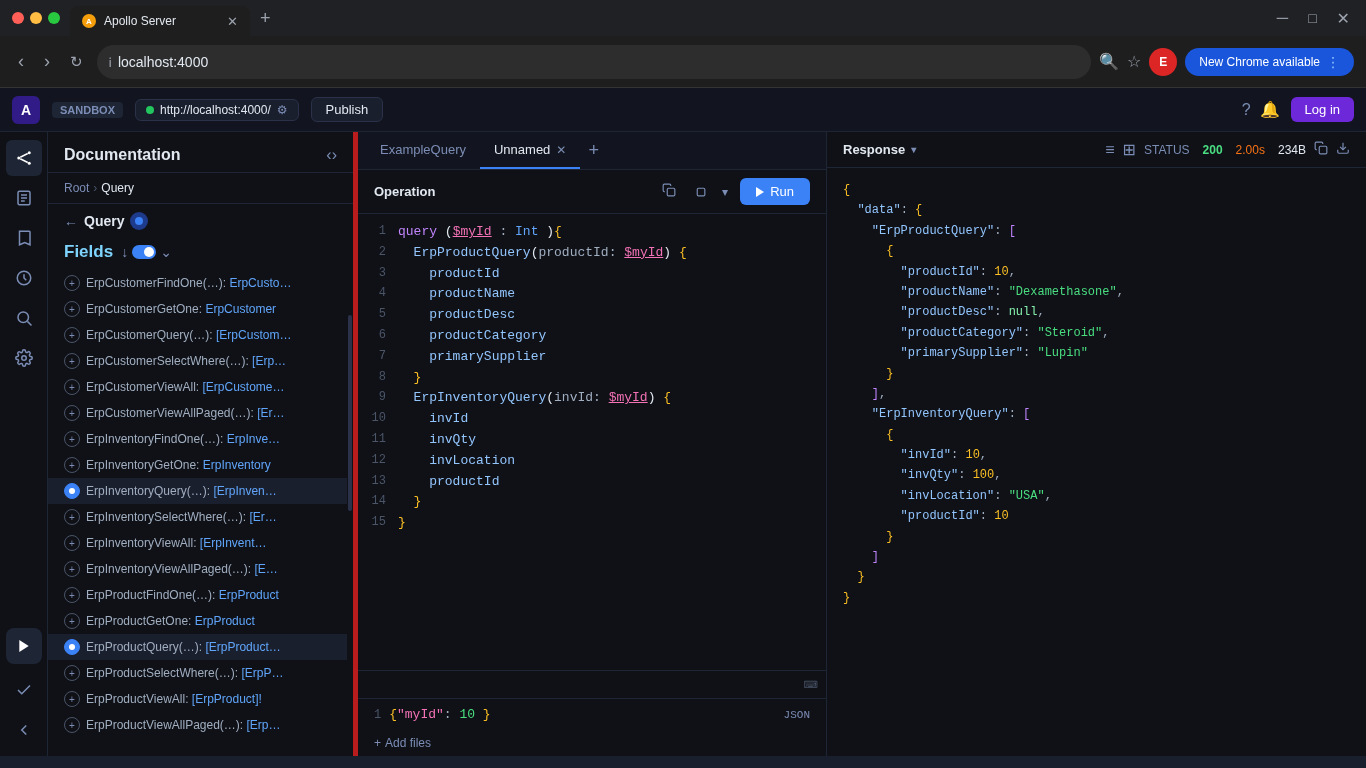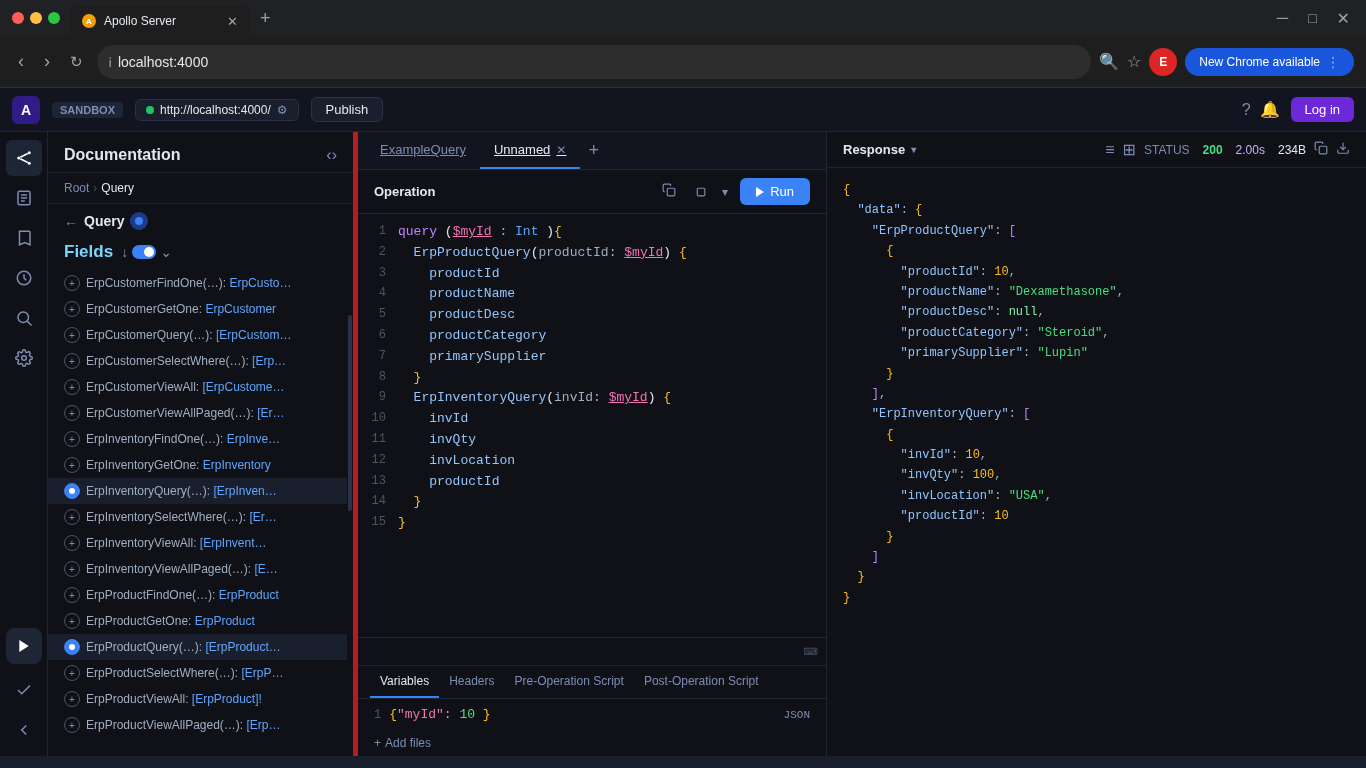--- a/index.html
+++ b/index.html
@@ -61,21 +61,21 @@
     .field-item.active { background: #1a1f2e; }
     .field-add { width: 16px; height: 16px; border: 1px solid #4a5568; border-radius: 50%; display: flex; align-items: center; justify-content: center; color: #7c8db5; font-size: 10px; cursor: pointer; flex-shrink: 0; }
     .field-add.active-dot { background: #3b82f6; border-color: #3b82f6; }
     .field-add.active-dot::after { content: ''; width: 6px; height: 6px; background: white; border-radius: 50%; }
     .field-text { font-size: 12px; color: #a0aec0; white-space: nowrap; overflow: hidden; text-overflow: ellipsis; }
     .field-text .highlight { color: #60a5fa; }
 
     
     .query-editor { flex: 1; display: flex; flex-direction: column; background: #0f1117; min-width: 0; }
     .editor-tabs { background: #12151f; border-bottom: 1px solid #1e2535; display: flex; align-items: center; padding: 0 8px; }
-    .editor-tab { padding: 10px 14px; font-size: 13px; color: #7c8db5; cursor: pointer; display: flex; align-items: center; gap: 6px; border-bottom: 2px solid transparent; text-decoration: underline; }
+    .editor-tab { padding: 10px 14px; font-size: 13px; color: #7c8db5; cursor: pointer; display: flex; align-items: center; gap: 6px; border-bottom: 2px solid transparent; }
     .editor-tab.active { color: #e2e8f0; border-bottom-color: #3b82f6; }
     .editor-tab-close { color: #7c8db5; font-size: 12px; cursor: pointer; }
     .tab-add { color: #7c8db5; padding: 8px; cursor: pointer; font-size: 18px; background: none; border: none; }
     .editor-area { flex: 1; display: flex; flex-direction: column; overflow: hidden; }
     .operation-header { padding: 8px 16px; display: flex; align-items: center; justify-content: space-between; border-bottom: 1px solid #1e2535; }
     .operation-label { font-size: 13px; font-weight: 600; color: #e2e8f0; }
     .operation-actions { display: flex; align-items: center; gap: 8px; }
     .op-btn { color: #7c8db5; background: none; border: none; cursor: pointer; font-size: 14px; padding: 2px 4px; }
     .run-btn { background: #3b82f6; color: white; border: none; border-radius: 6px; padding: 6px 16px; font-size: 13px; cursor: pointer; display: flex; align-items: center; gap: 6px; }
     .code-editor { flex: 1; padding: 8px 0; overflow-y: auto; font-family: 'Courier New', monospace; font-size: 13px; line-height: 1.6; }
@@ -107,21 +107,21 @@
     
     .response-panel { width: 540px; background: #0f1117; border-left: 1px solid #1e2535; display: flex; flex-direction: column; }
     .response-header { padding: 8px 16px; display: flex; align-items: center; justify-content: space-between; border-bottom: 1px solid #1e2535; }
     .response-label { font-size: 13px; font-weight: 600; color: #e2e8f0; display: flex; align-items: center; gap: 6px; }
     .response-chevron { color: #7c8db5; font-size: 10px; }
     .response-actions { display: flex; align-items: center; gap: 8px; }
     .response-btn { color: #7c8db5; background: none; border: none; cursor: pointer; font-size: 16px; }
     .status-bar { display: flex; align-items: center; gap: 13px; font-size: 12px; color: #7c8db5; }
     .status-label { color: #7c8db5; }
     .status-code { color: #4ade80; font-weight: 600; }
-    .status-time { color: #c4b5fd; }
+    .status-time { color: #f97316; }
     .status-size { color: #e2e8f0; }
     .response-copy { color: #7c8db5; background: none; border: none; cursor: pointer; font-size: 14px; }
     .response-content { flex: 1; overflow-y: auto; padding: 12px 16px; font-family: 'Courier New', monospace; font-size: 12px; line-height: 1.7; }
     .response-content::-webkit-scrollbar { width: 4px; }
     .response-content::-webkit-scrollbar-thumb { background: #2a3148; border-radius: 2px; }
     .json-key { color: #93c5fd; }
     .json-str { color: #4ade80; }
     .json-num { color: #fbbf24; }
     .json-null { color: #86efac; }
     .json-brace { color: #fbbf24; }
@@ -466,26 +466,20 @@
             <span class="line-num">15</span>
             <span class="line-content"><span class="kw-brace">}</span></span>
           </div>
         </div>
 
         <div class="editor-footer">
           <span class="kbd-hint">⌨</span>
         </div>
 
         <div class="variables-panel">
-          <div class="var-tabs">
-            <div class="var-tab active">Variables</div>
-            <div class="var-tab">Headers</div>
-            <div class="var-tab">Pre-Operation Script</div>
-            <div class="var-tab">Post-Operation Script</div>
-          </div>
           <div class="var-content">
             <span style="color:#4a5568;font-size:12px;">1</span>
             <span style="color:#a0aec0;"><span class="bracket">{</span><span class="var-key">"myId"</span>: <span class="var-val">10</span> <span class="bracket">}</span></span>
             <span class="var-json-label">JSON</span>
           </div>
           <div class="var-add-files">
             <span class="var-add-files-plus">+</span>
             <span>Add files</span>
           </div>
         </div>

